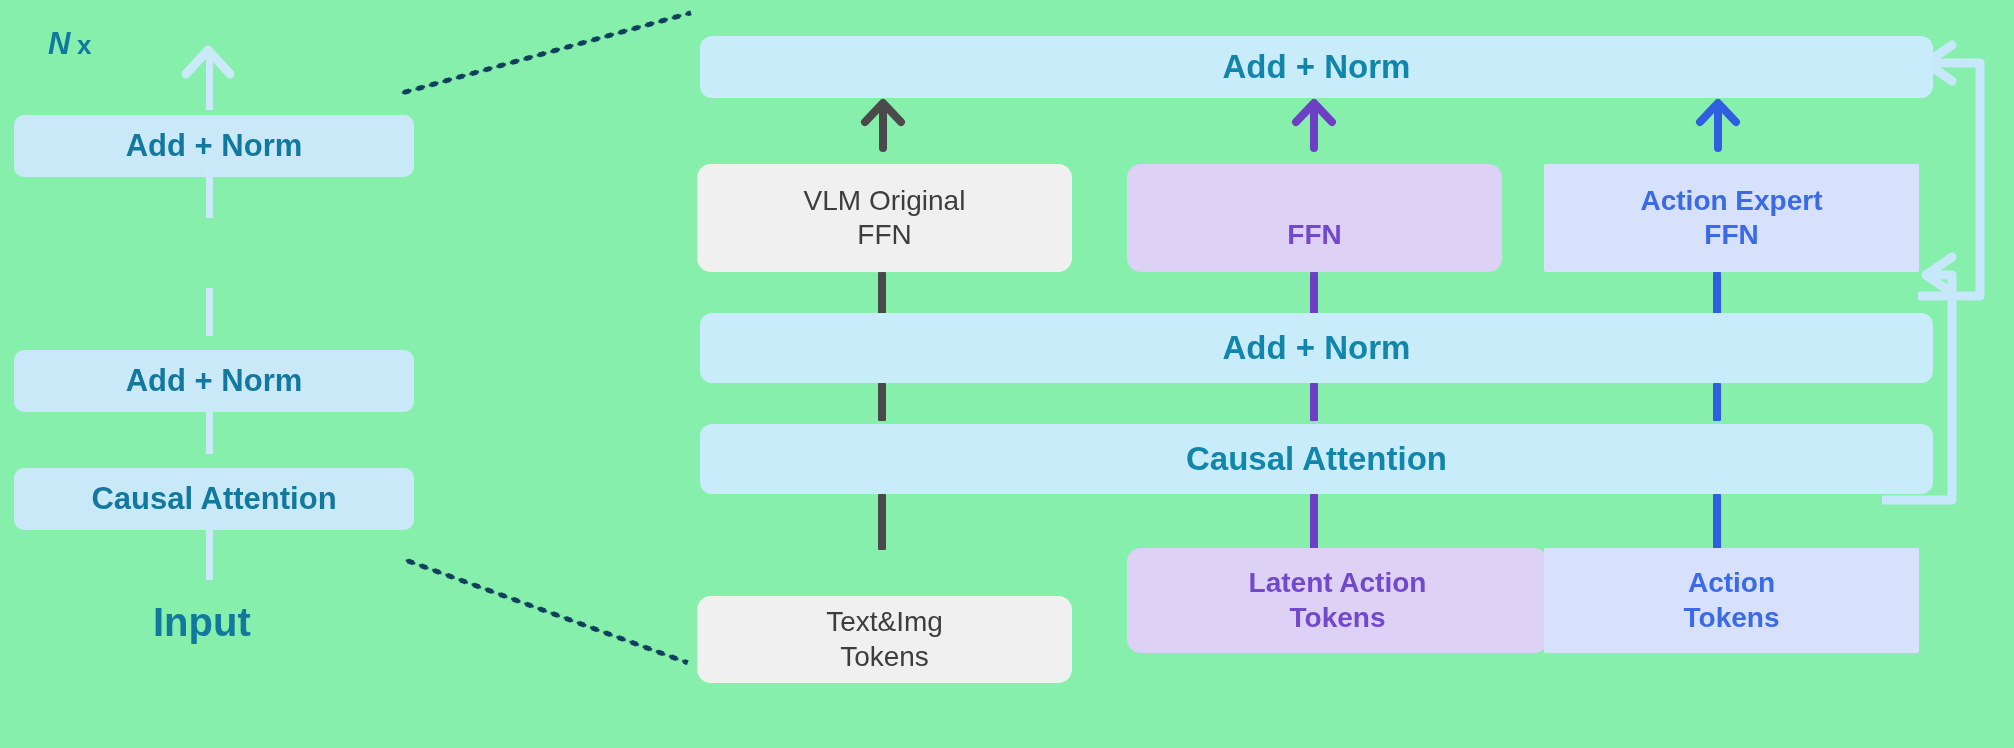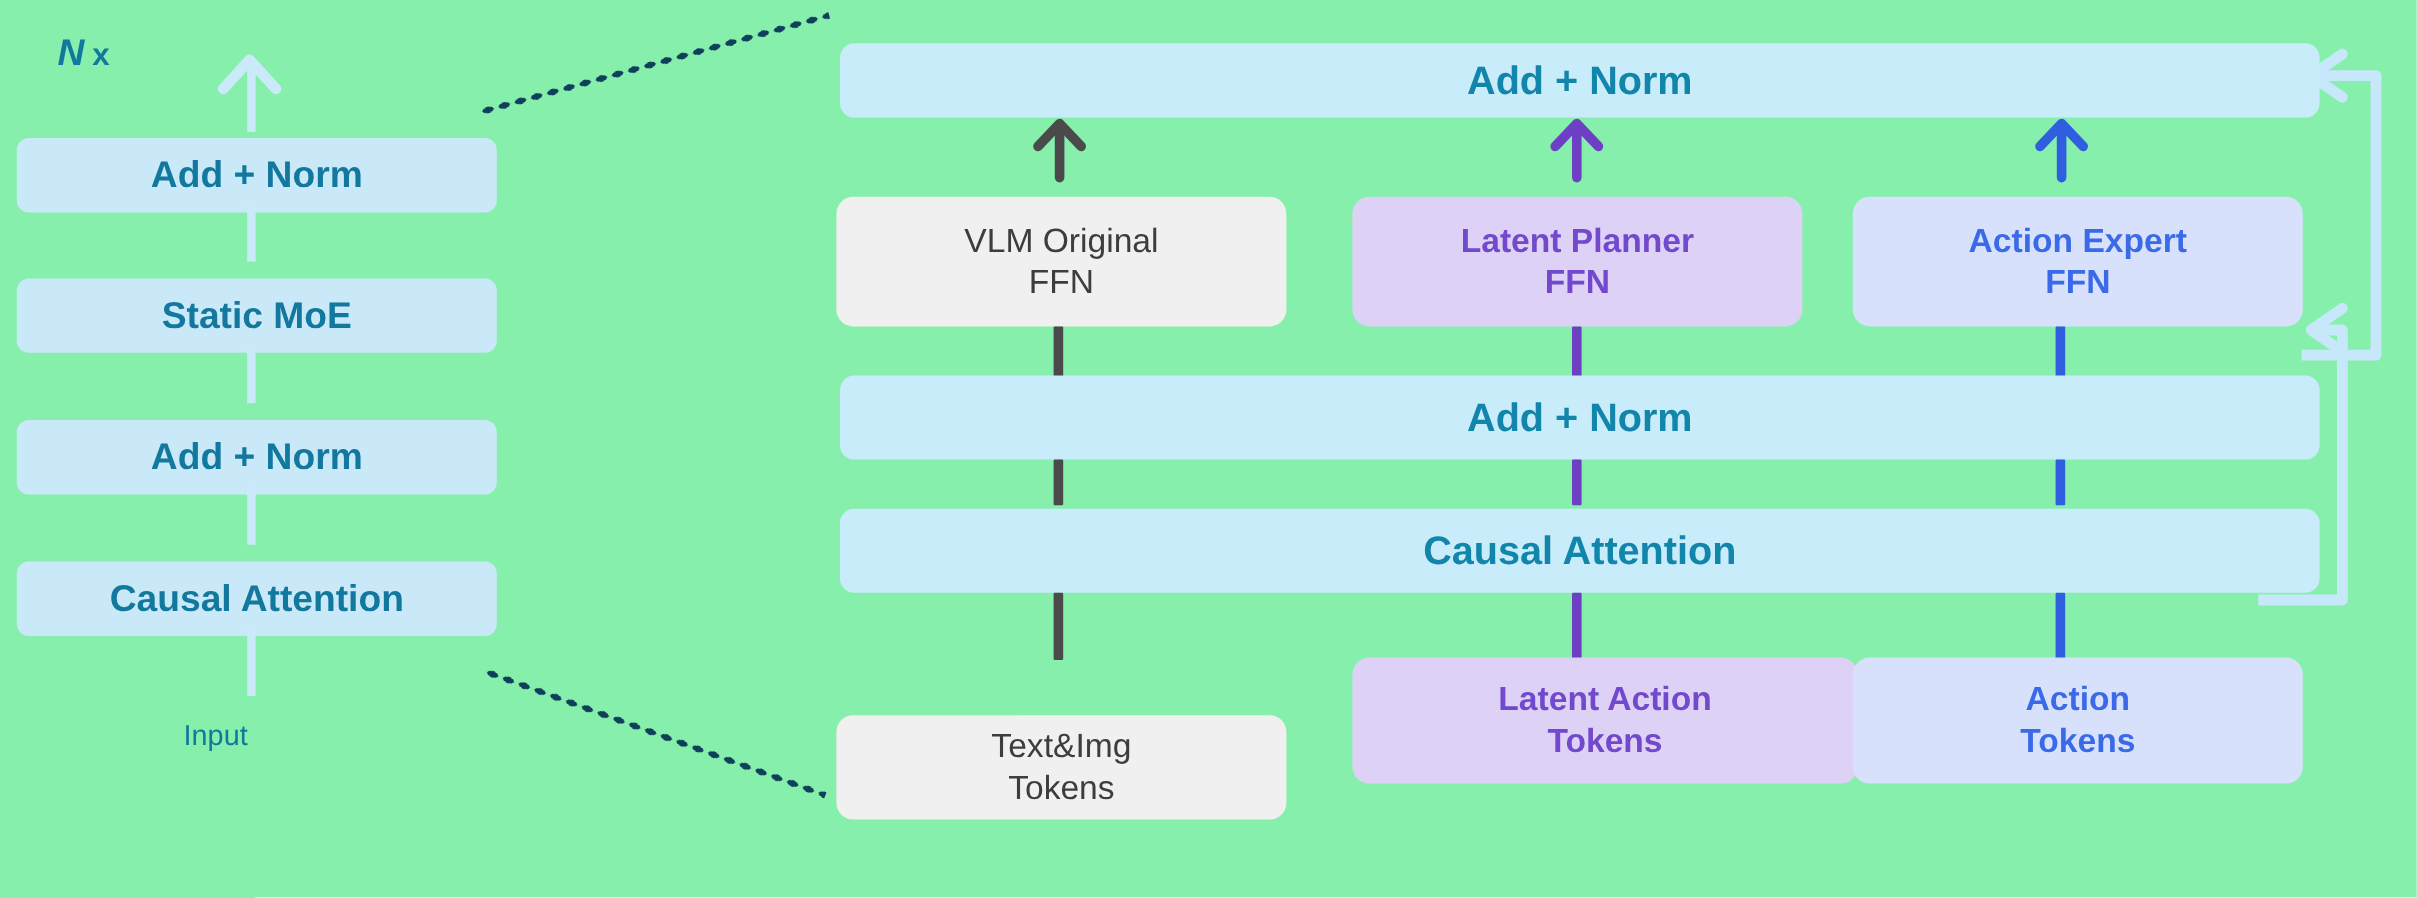--- a/index.html
+++ b/index.html
@@ -10,37 +10,37 @@
   .box{position:absolute;border-radius:14px;display:flex;align-items:center;
        justify-content:center;text-align:center;box-sizing:border-box;
        line-height:1.22;white-space:pre-line;}
 
   
   .lbox{background:#c9e9f9;color:#12789e;font-weight:700;font-size:31px;border-radius:10px;}
   .lline{position:absolute;background:#cbeaf9;width:7px;}
   .nx{position:absolute;color:#12789e;font-size:31px;font-weight:700;letter-spacing:.5px;}
   .nx i{font-style:italic;font-weight:800;}
   .nx span.small{font-size:26px;font-weight:600;font-style:normal;}
-  .inputlbl{position:absolute;color:#12789e;font-size:24px;font-weight:400;}
+  .inputlbl{position:absolute;color:#12789e;font-size:40px;font-weight:700;}
 
   
   .uparrow{position:absolute;}
 
   
   .dotline{position:absolute;transform-origin:0 50%;height:7px;
      background-image:radial-gradient(#103f5c 48%,rgba(0,0,0,0) 52%);
      background-size:14px 7px;background-repeat:repeat-x;}
 
   
   .wbar{background:#c9ecfb;color:#1285ab;font-weight:700;font-size:33px;border-radius:12px;}
 
   
   .gbox{background:#f0f0f0;color:#3d3d3d;font-weight:400;font-size:28px;border-radius:14px;align-items:center;}
   .pbox{background:#ddd1f5;color:#7248cd;font-weight:700;font-size:28px;border-radius:14px;}
-  .bbox{background:#d8e1fb;color:#3a6ae8;font-weight:700;font-size:28px;border-radius:14px;}
+  .bbox{background:#d8e1fb;color:#3a6ae8;font-weight:700;font-size:28px;border-radius:2px;}
   .gbox.tok{font-size:28px;font-weight:400;}
 
   
   .stem{position:absolute;width:8px;border-radius:1px;}
   .stem.g{background:#4a4a4a;}
   .stem.p{background:#6d3fc4;}
   .stem.b{background:#2f5fe0;}
 
   
   .caption{position:absolute;color:#565656;font-size:33px;font-weight:700;
@@ -56,21 +56,20 @@
   <div class="nx" style="left:48px;top:26px;"><i>N</i><span class="small" style="margin-left:6px;">x</span></div>
 
   <div class="lline" style="left:206px;top:55px;height:55px;"></div>
   <svg class="uparrow" style="left:180px;top:40px;width:56px;height:50px;" viewBox="0 0 56 50">
     <path d="M6 34 L28 10 L50 34" fill="none" stroke="#cbeaf9" stroke-width="9" stroke-linecap="round" stroke-linejoin="round"></path>
   </svg>
 
   <div class="box lbox" style="left:14px;top:115px;width:400px;height:62px;">Add + Norm</div>
   <div class="lline" style="left:206px;top:170px;height:48px;"></div>
 
-  <div class="box lbox" style="left:14px;top:232px;width:400px;height:62px;">Static MoE</div>
   <div class="lline" style="left:206px;top:288px;height:48px;"></div>
 
   <div class="box lbox" style="left:14px;top:350px;width:400px;height:62px;">Add + Norm</div>
   <div class="lline" style="left:206px;top:406px;height:48px;"></div>
 
   <div class="box lbox" style="left:14px;top:468px;width:400px;height:62px;">Causal Attention</div>
   <div class="lline" style="left:206px;top:524px;height:56px;"></div>
 
   <div class="inputlbl" style="left:153px;top:600px;">Input</div>
 
@@ -100,21 +99,21 @@
     <path d="M28 50 L28 8" stroke="#6d3fc4" stroke-width="8" stroke-linecap="round"></path>
     <path d="M10 24 L28 5 L46 24" fill="none" stroke="#6d3fc4" stroke-width="8" stroke-linecap="round" stroke-linejoin="round"></path>
   </svg>
   <svg style="left:1690px;top:98px;width:56px;height:52px;" viewBox="0 0 56 52">
     <path d="M28 50 L28 8" stroke="#2f5fe0" stroke-width="8" stroke-linecap="round"></path>
     <path d="M10 24 L28 5 L46 24" fill="none" stroke="#2f5fe0" stroke-width="8" stroke-linecap="round" stroke-linejoin="round"></path>
   </svg>
 
   <div class="box gbox" style="left:697px;top:164px;width:375px;height:108px;"><span><span>VLM Original</span><br><span>FFN</span></span></div>
 
-  <div class="box pbox" style="left:1127px;top:164px;width:375px;height:108px;"><span><span>Latent Planner</span><br><span>FFN</span></span></div>
+  <div class="box pbox" style="left:1127px;top:164px;width:375px;height:108px;"><span><br><span>FFN</span></span></div>
 
   <div class="box bbox" style="left:1544px;top:164px;width:375px;height:108px;"><span><span>Action Expert</span><br><span>FFN</span></span></div>
 
   <div class="stem g" style="left:878px;top:272px;height:60px;"></div>
   <div class="stem p" style="left:1310px;top:272px;height:60px;"></div>
   <div class="stem b" style="left:1713px;top:272px;height:60px;"></div>
 
   <div class="box wbar" style="left:700px;top:313px;width:1233px;height:70px;">Add + Norm</div>
 
   <div class="stem g" style="left:878px;top:383px;height:38px;"></div>

